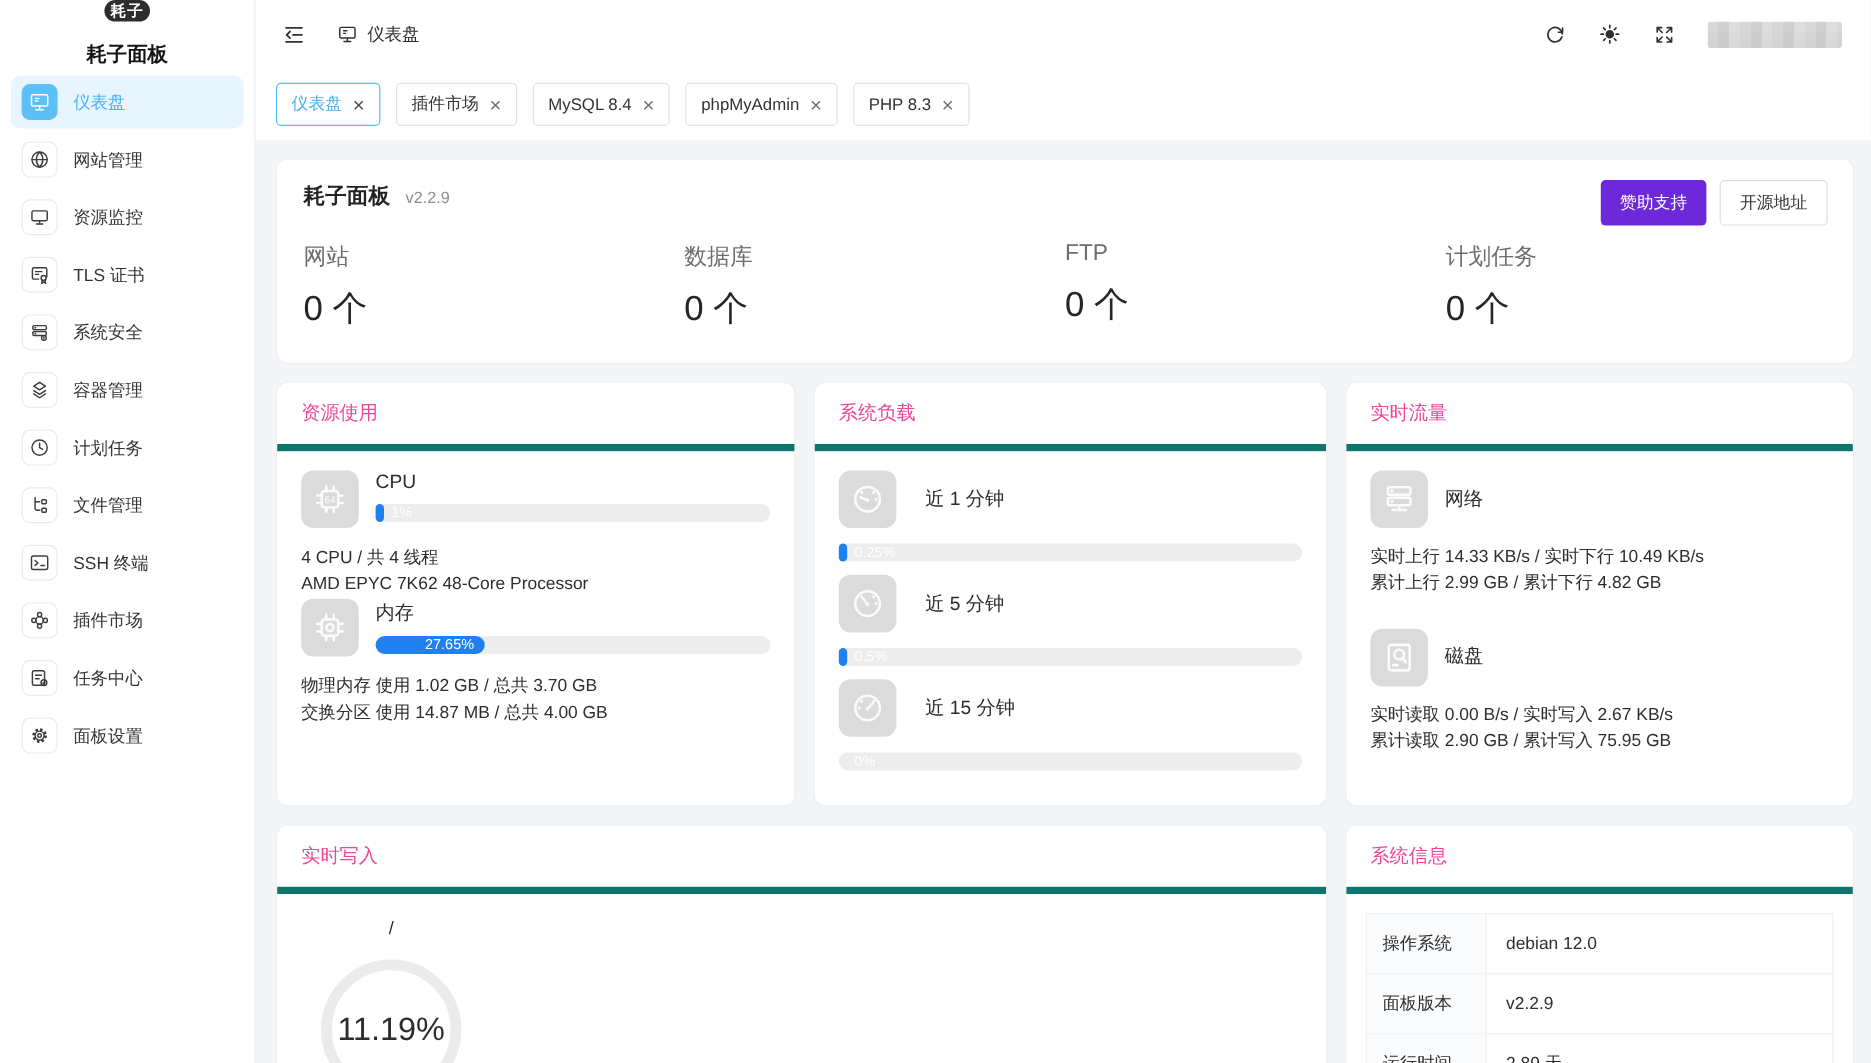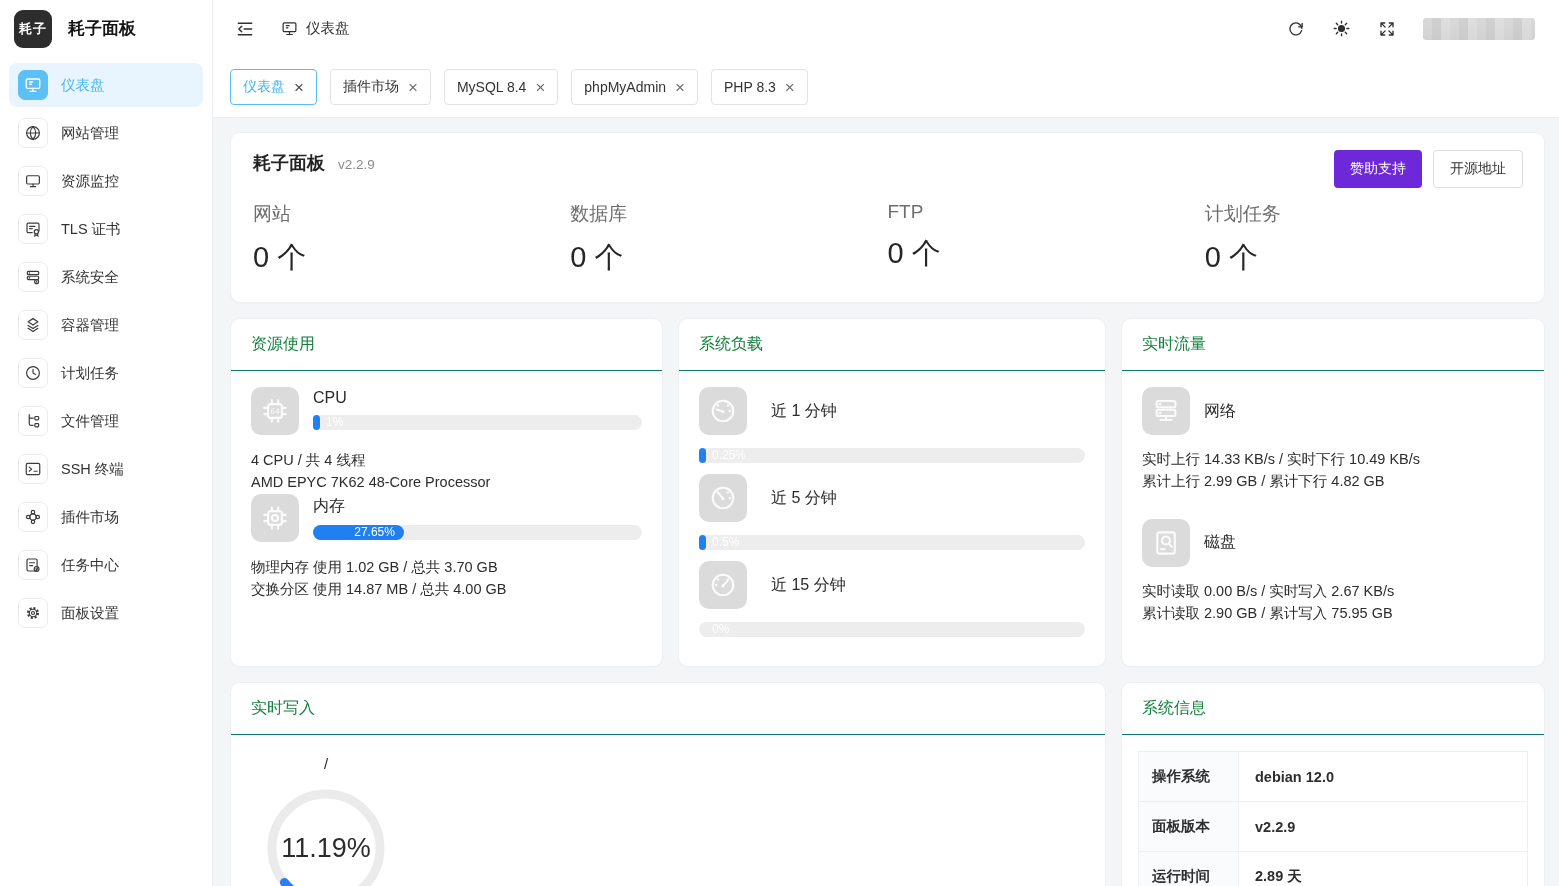--- a/index.html
+++ b/index.html
@@ -2,21 +2,21 @@
 <html><head>
 <meta charset="utf-8">
 <style>
   * { margin:0; padding:0; box-sizing:border-box; }
   html,body { width:1559px; height:886px; overflow:hidden; }
   body { display:flex; font-family:"Liberation Sans","DejaVu Sans",sans-serif; background:#f3f5f7; color:#2e2e32; }
   svg { display:block; }
 
   
   .sidebar { width:213px; background:#fff; border-right:1px solid #ececf0; flex:none; display:flex; flex-direction:column; }
-  .side-logo { height:57px; display:flex; align-items:center; gap:16px; padding:0 14px; }
+  .side-logo { height:57px; display:flex; align-items:center; gap:16px; padding:0 14px;flex-direction:column; }
   .logo-box { width:38px; height:38px; border-radius:9px; background:#2d2d2d; color:#fff; font-size:13px; font-weight:bold; display:flex; align-items:center; justify-content:center; letter-spacing:1px; }
   .app-title { font-size:17px; font-weight:bold; color:#141414; }
   .menu { padding:6px 9px; }
   .menu-item { display:flex; align-items:center; gap:13px; height:44px; padding:0 9px; border-radius:8px; margin-bottom:4px; font-size:14.5px; color:#333; cursor:pointer; }
   .menu-item .ibox { width:30px; height:30px; flex:none; border:1px solid #ebebeb; border-radius:7px; background:#fff; display:flex; align-items:center; justify-content:center; }
   .menu-item.active { background:#e9f5fe; color:#4ab5f2; }
   .menu-item.active .ibox { background:#5cc0f7; border-color:#5cc0f7; }
 
   
   .main { flex:1; display:flex; flex-direction:column; min-width:0; }
@@ -31,21 +31,21 @@
 
   .tabsrow { background:#fff; padding:12px 17px; display:flex; gap:13px; border-bottom:1px solid #ededf0; }
   .tab { height:36px; padding:0 12px; display:flex; align-items:center; gap:9px; background:#fff; border:1px solid #e2e2e8; border-radius:4px; font-size:14px; color:#333; cursor:pointer; }
   .tab .x { font-size:17px; line-height:1; color:#707070; cursor:pointer; }
   .tab.active { border-color:#56bef6; color:#45b2ef; }
   .tab.active .x { color:#4b4b4b; }
 
   .content { flex:1; padding:14px 14px 14px 17px; overflow:hidden; }
 
   .card { background:#fff; border:1px solid #eef0f3; border-radius:10px; box-shadow:0 1px 2px rgba(0,0,0,.02); }
-  .card-h { padding:15px 20px; font-size:16px; color:#15803d; border-bottom:1px solid #0f766e; }
+  .card-h { padding:15px 20px; font-size:16px; color:#ec4899; border-bottom:6px solid #0f766e; }
   .card-b { padding:16px 20px 18px; }
 
   
   .overview { position:relative; padding:18px 22px 24px; margin-bottom:15px; }
   .ov-head { display:flex; align-items:baseline; gap:13px; }
   .ov-title { font-size:18px; font-weight:bold; color:#232323; }
   .ov-ver { font-size:13.5px; color:#8b8b8b; }
   .ov-actions { position:absolute; top:17px; right:21px; display:flex; gap:11px; }
   .btn { border:none; border-radius:4px; font-size:14px; padding:9px 16px; cursor:pointer; font-family:inherit; display:inline-flex; align-items:center; gap:6px; }
   .btn-sponsor { background:#6d28d9; color:#fff; }
@@ -82,21 +82,21 @@
   .tr-lines { margin-top:13px; font-size:14.5px; color:#2d2d2d; line-height:1.55; }
 
   
   .donut-wrap { width:150px; text-align:center; }
   .mount { font-size:15px; color:#2b2b2b; margin:4px 0 14px; }
   .donut { position:relative; width:124px; height:124px; margin:0 auto; }
   .donut-pct { position:absolute; inset:0; display:flex; align-items:center; justify-content:center; font-size:27px; color:#2c2c2c; }
 
   
   .info-table { margin:16px; border:1px solid #efefef; }
-  .info-row { display:grid; grid-template-columns:100px 1fr; border-bottom:1px solid #efefef;font-weight:bold; }
+  .info-row { display:grid; grid-template-columns:100px 1fr; border-bottom:1px solid #efefef; }
   .info-row:last-child { border-bottom:none; }
   .info-label { background:#fafbfc; border-right:1px solid #efefef; padding:15px 13px; font-size:14.5px; color:#2e2e2e; display:flex; align-items:center; }
   .info-value { padding:15px 16px; font-size:14.5px; color:#2e2e2e; display:flex; align-items:center; gap:11px; }
 </style>
 </head>
 <body>
 
 <aside class="sidebar">
   <div class="side-logo">
     <div class="logo-box">耗子</div>

